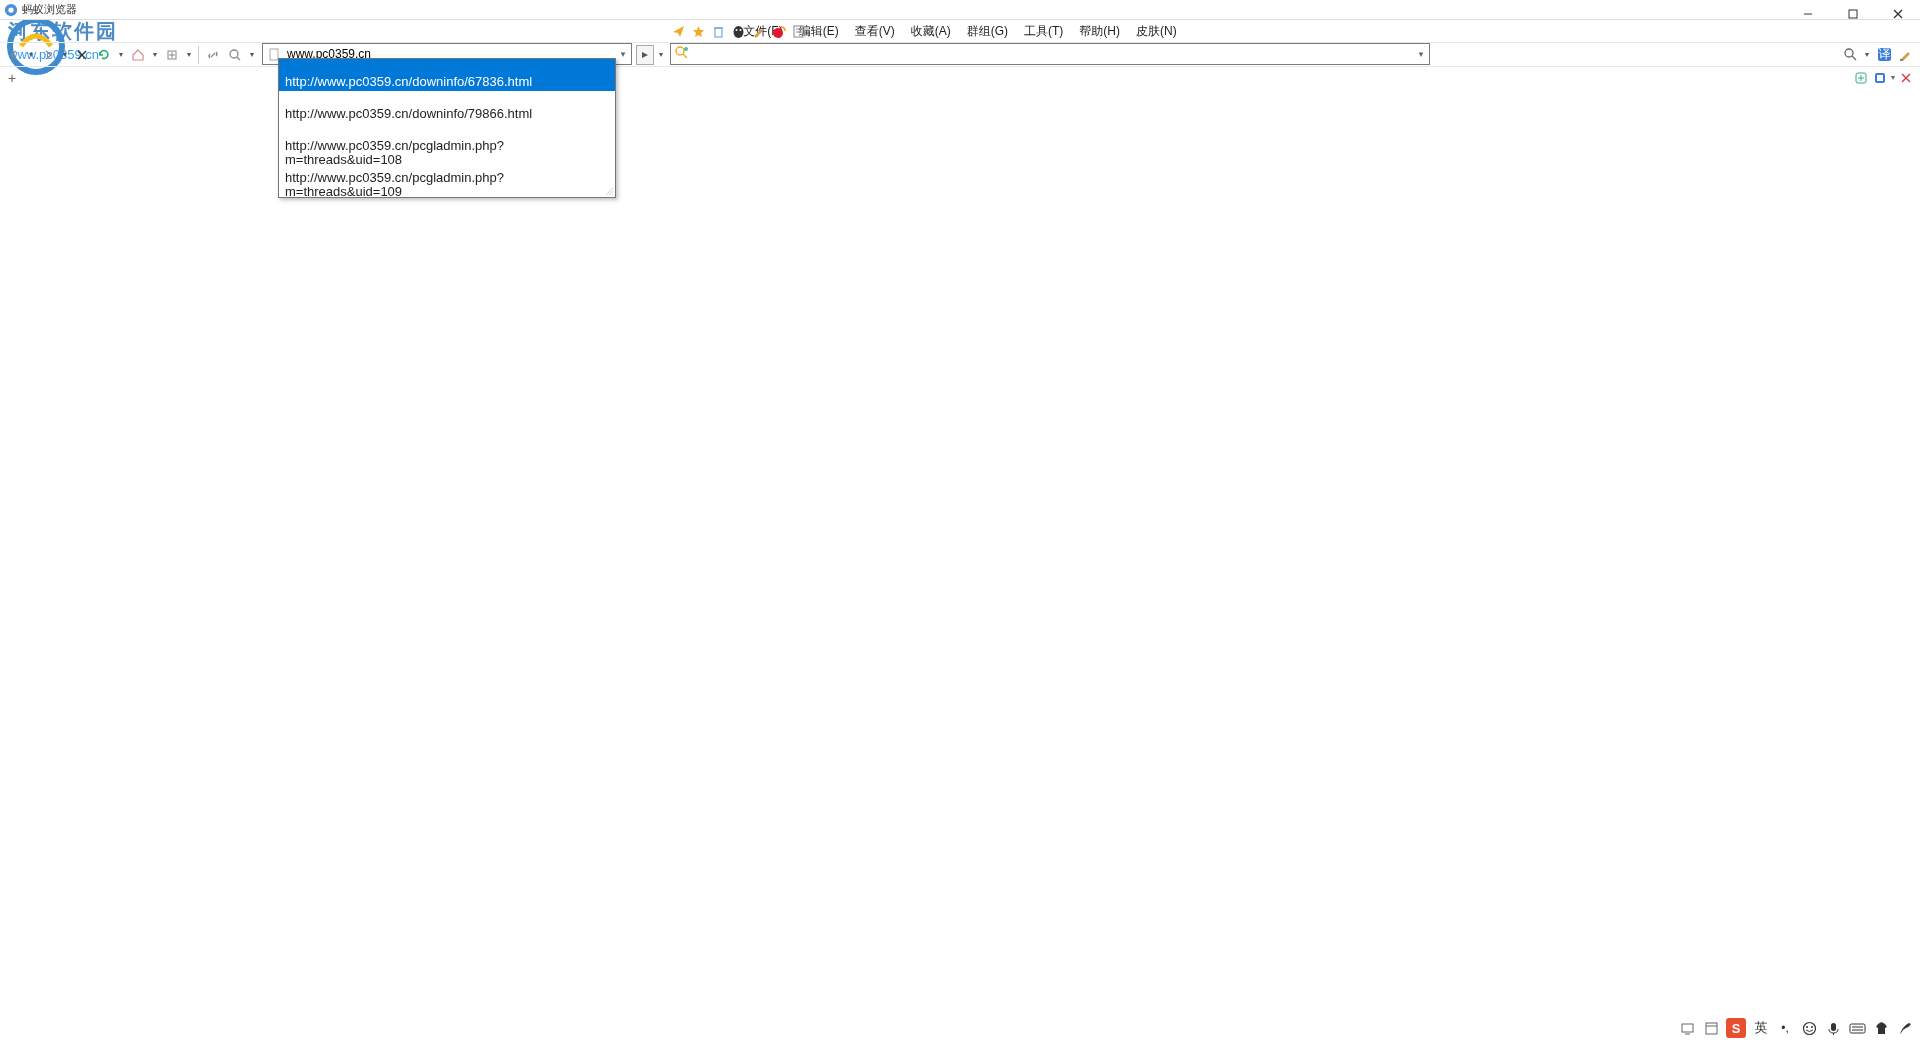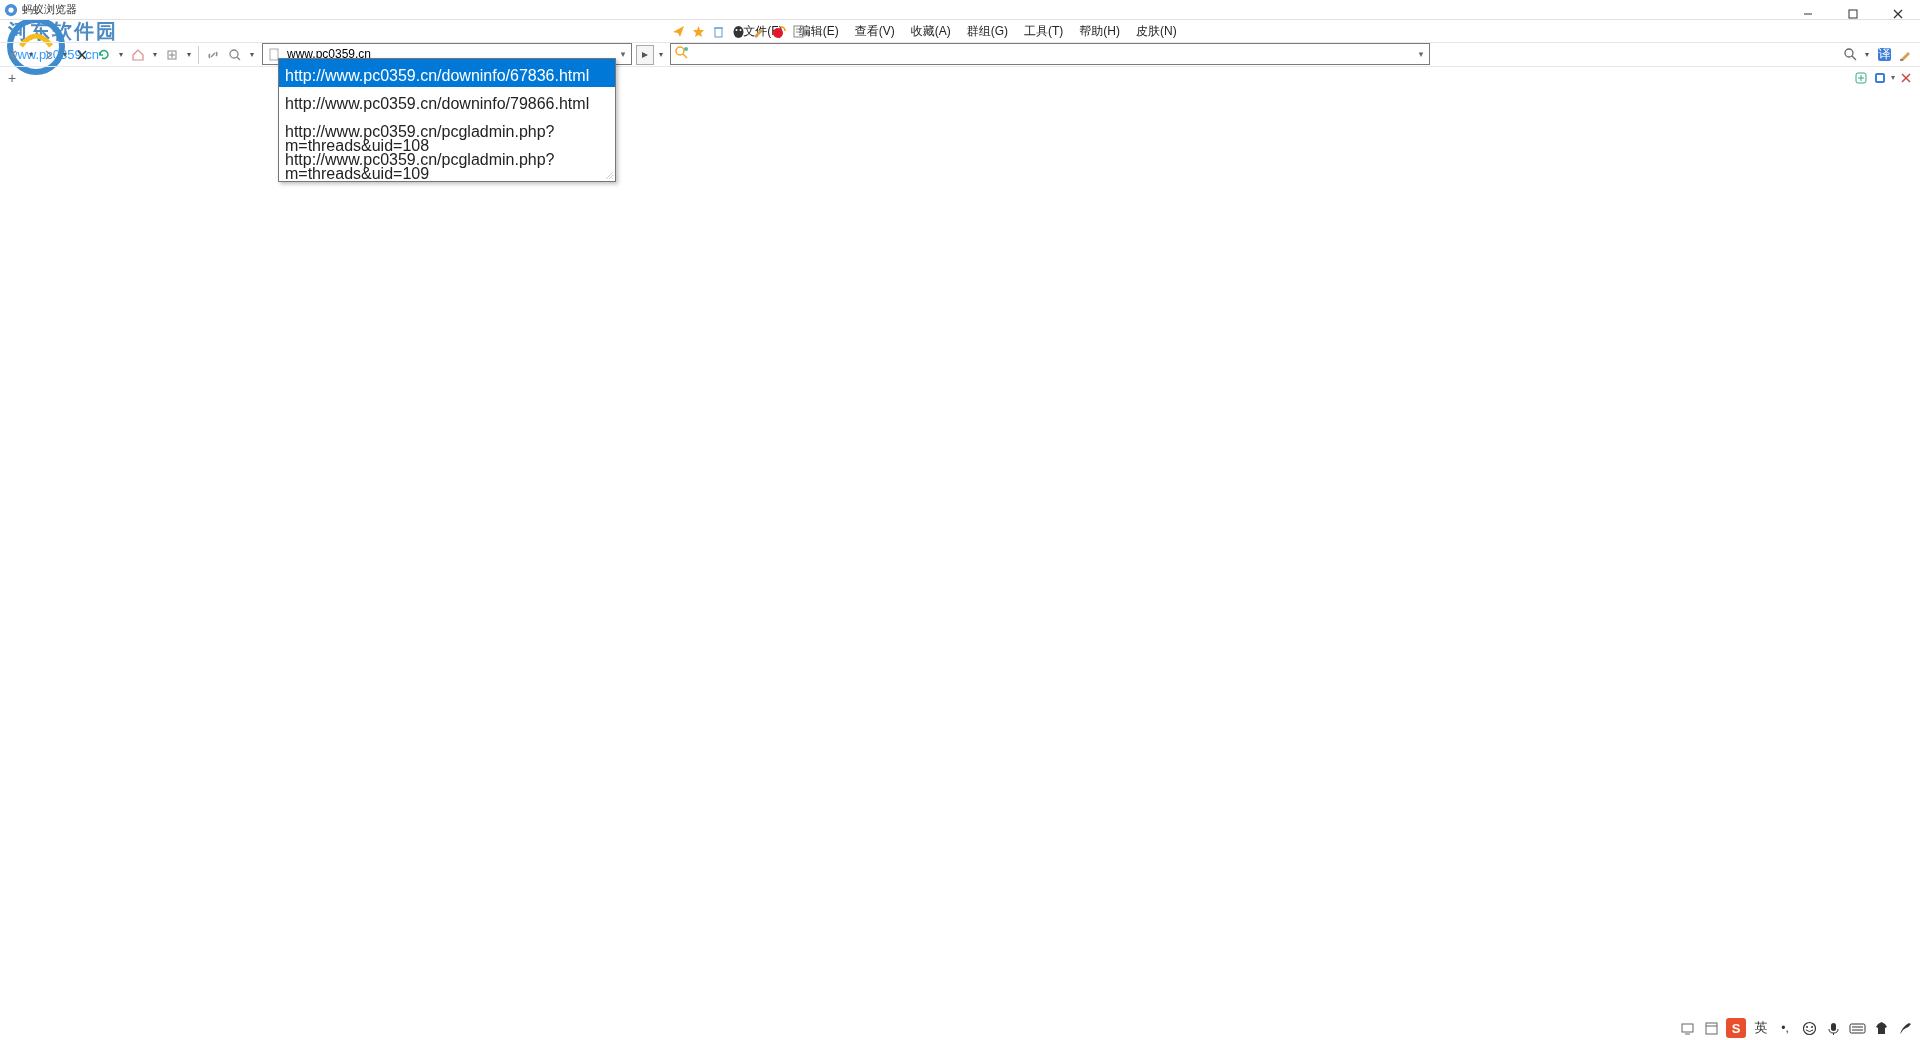--- a/index.html
+++ b/index.html
@@ -35,21 +35,21 @@
 
 .toolbar .right-icons{position:absolute;right:6px;display:flex;align-items:center;gap:3px;}
 .toolbar .right-icons .ic{width:18px;height:18px;cursor:pointer;display:inline-flex;align-items:center;justify-content:center;}
 
 .tabbar{height:22px;border-top:1px solid #e8e8e8;display:flex;align-items:center;padding:2px 4px;position:relative;}
 .tabbar .new-tab{width:16px;height:16px;cursor:pointer;display:flex;align-items:center;justify-content:center;color:#666;font-size:14px;}
 .tabbar .right-icons{position:absolute;right:6px;display:flex;align-items:center;gap:3px;}
 .tabbar .right-icons .ic{width:16px;height:16px;cursor:pointer;display:inline-flex;align-items:center;justify-content:center;}
 
 .dropdown{position:absolute;left:278px;top:58px;width:338px;background:#fff;border:1px solid #767676;box-shadow:2px 2px 4px rgba(0,0,0,0.25);z-index:100;}
-.dropdown .dd-item{padding:10px 6px;cursor:pointer;font-size:16px;color:#222;height:28px;line-height:14px;}
+.dropdown .dd-item{padding:16px 6px;cursor:pointer;font-size:13px;color:#222;height:28px;line-height:14px;}
 .dropdown .dd-item.selected{background:#0078d7;color:#fff;}
 .dropdown .resizer{height:10px;cursor:nwse-resize;display:flex;justify-content:flex-end;align-items:flex-end;padding:1px;}
 .dropdown .resizer svg{opacity:.4;}
 
 .watermark{position:absolute;left:8px;top:18px;z-index:-1;opacity:.9;pointer-events:none;}
 .watermark .txt{color:#3a7fbf;font-size:20px;font-weight:bold;font-family:Liberation Mono, monospace;letter-spacing:2px;}
 .watermark .url{color:#1e90ff;font-size:13px;display:block;margin-top:2px;}
 .watermark .circle{position:absolute;left:-2px;top:-2px;width:60px;height:60px;}
 
 .taskbar{position:absolute;bottom:0;right:0;height:24px;display:flex;align-items:center;gap:6px;padding:0 6px;}

